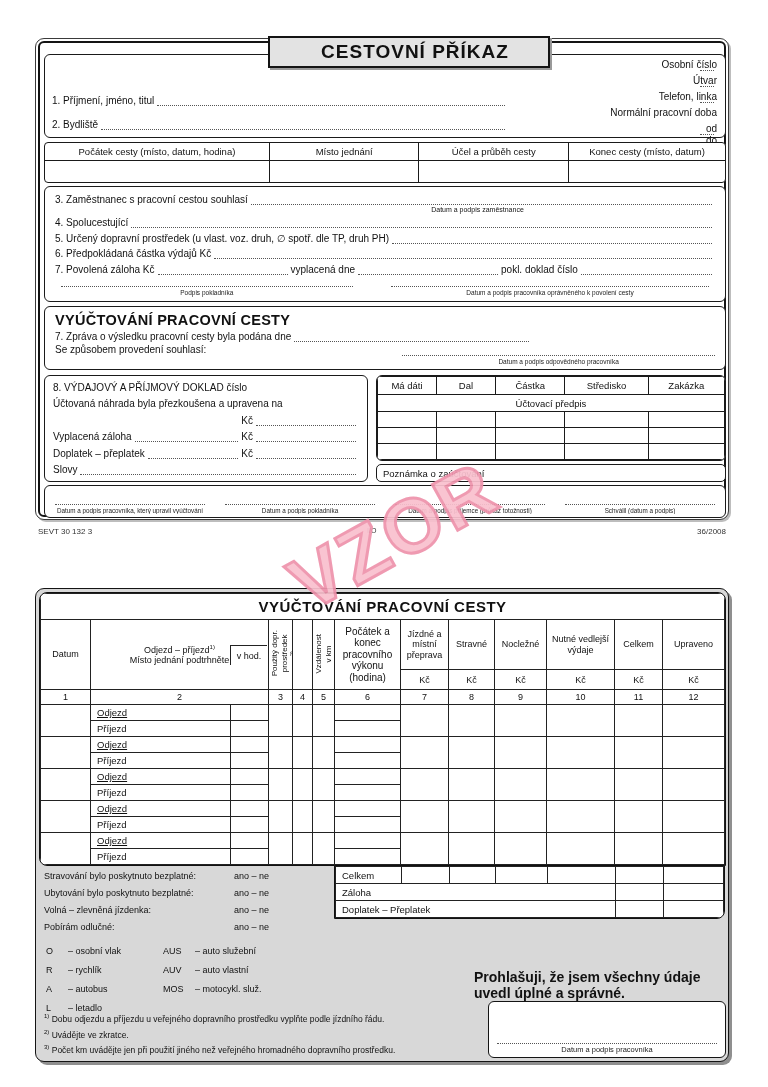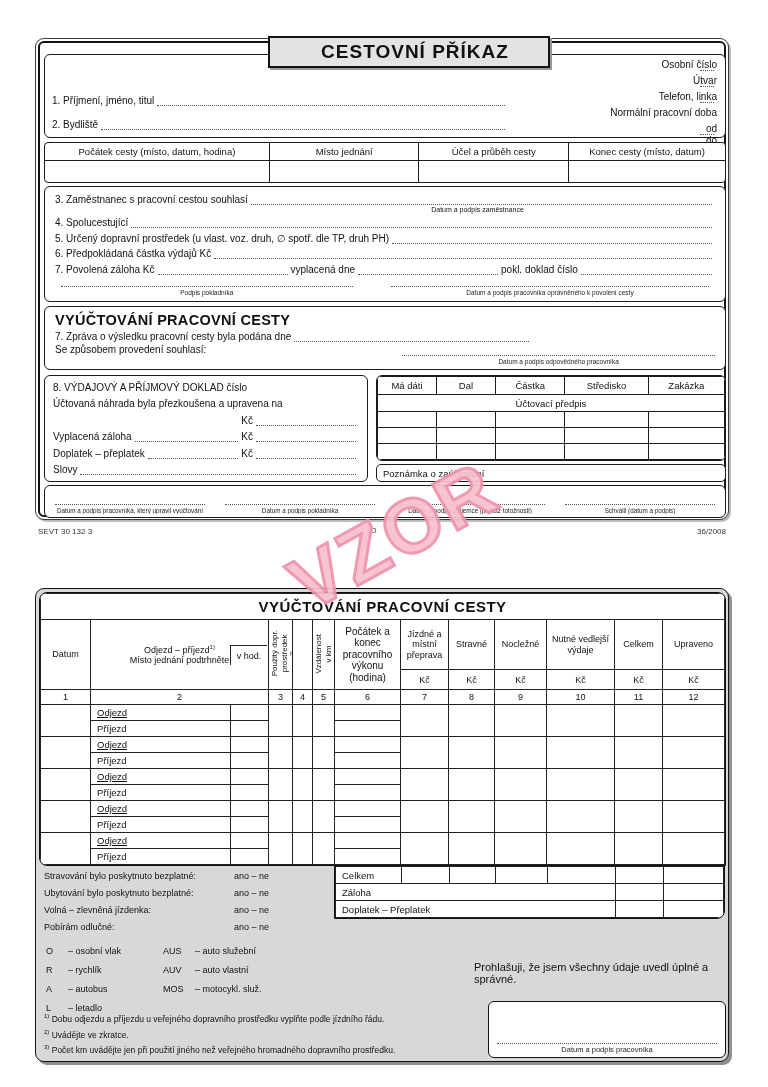--- a/index.html
+++ b/index.html
@@ -107,21 +107,21 @@
   table.sum td { border:1px solid #222; height:17px; font-size:9.5px; padding:0 1px; }
   table.sum td.l { text-align:left; padding-left:6px; }
   .qlist { position:absolute; left:8px; top:278px; font-size:9px; }
   .qlist .q { display:flex; height:17px; align-items:center; }
   .qlist .ql { width:190px; }
   .legend { position:absolute; left:10px; top:352px; font-size:9px; }
   .legend .lg { display:flex; height:19px; align-items:center; }
   .legend .code1 { width:22px; }
   .legend .desc1 { width:95px; }
   .legend .code2 { width:32px; }
-  .decl { position:absolute; left:438px; top:372px; width:252px; font-size:11px; font-weight:normal; }
+  .decl { position:absolute; left:438px; top:380px; width:252px; font-size:14px; font-weight:bold; }
   .sigbox2 { position:absolute; left:452px; top:412px; width:238px; height:57px;
              background:#fff; border:1.5px solid #141414; border-radius:6px; }
   .sigbox2 .dl { position:absolute; left:8px; right:8px; bottom:13px; border-bottom:1px dotted #555; }
   .sigbox2 .cap { position:absolute; left:0; right:0; bottom:3px; font-size:7.5px; text-align:center; }
   .fnotes { position:absolute; left:8px; top:422px; font-size:8.5px; line-height:1.75; }
 </style>
 </head>
 <body>
 
 <div class="page1">

